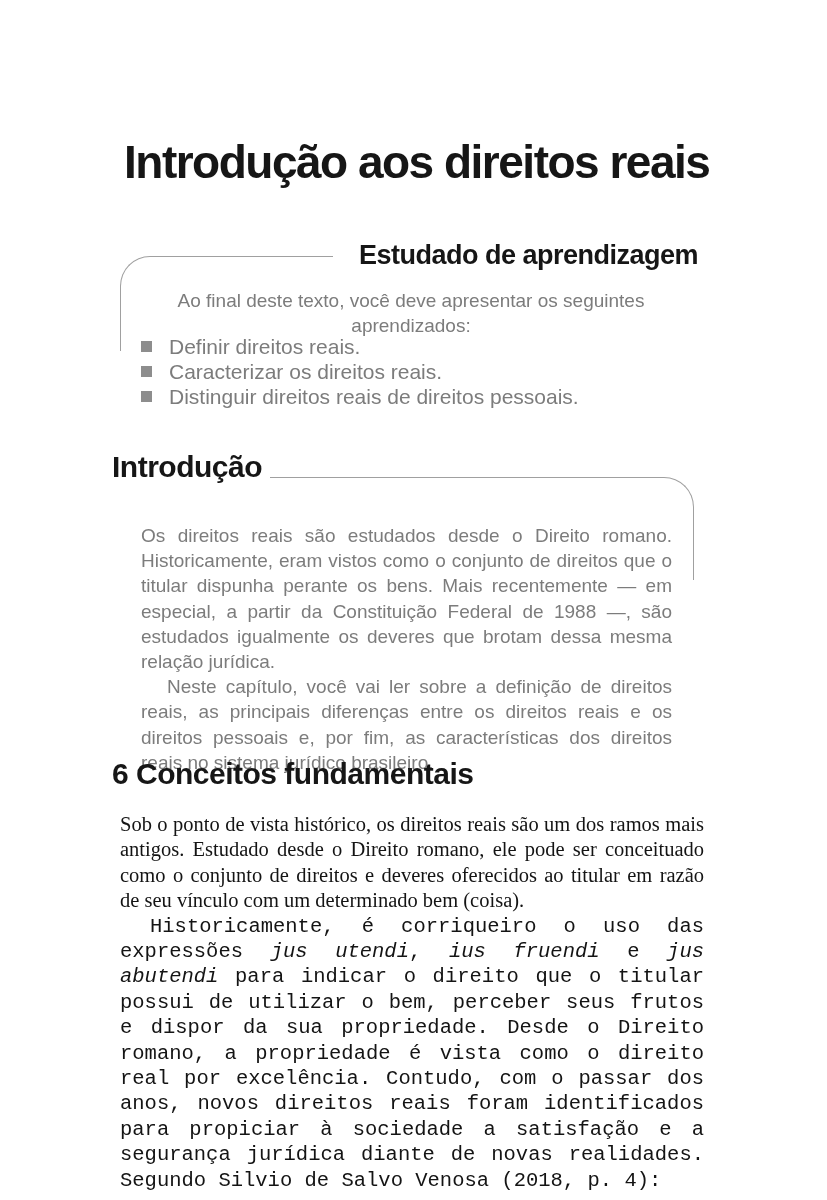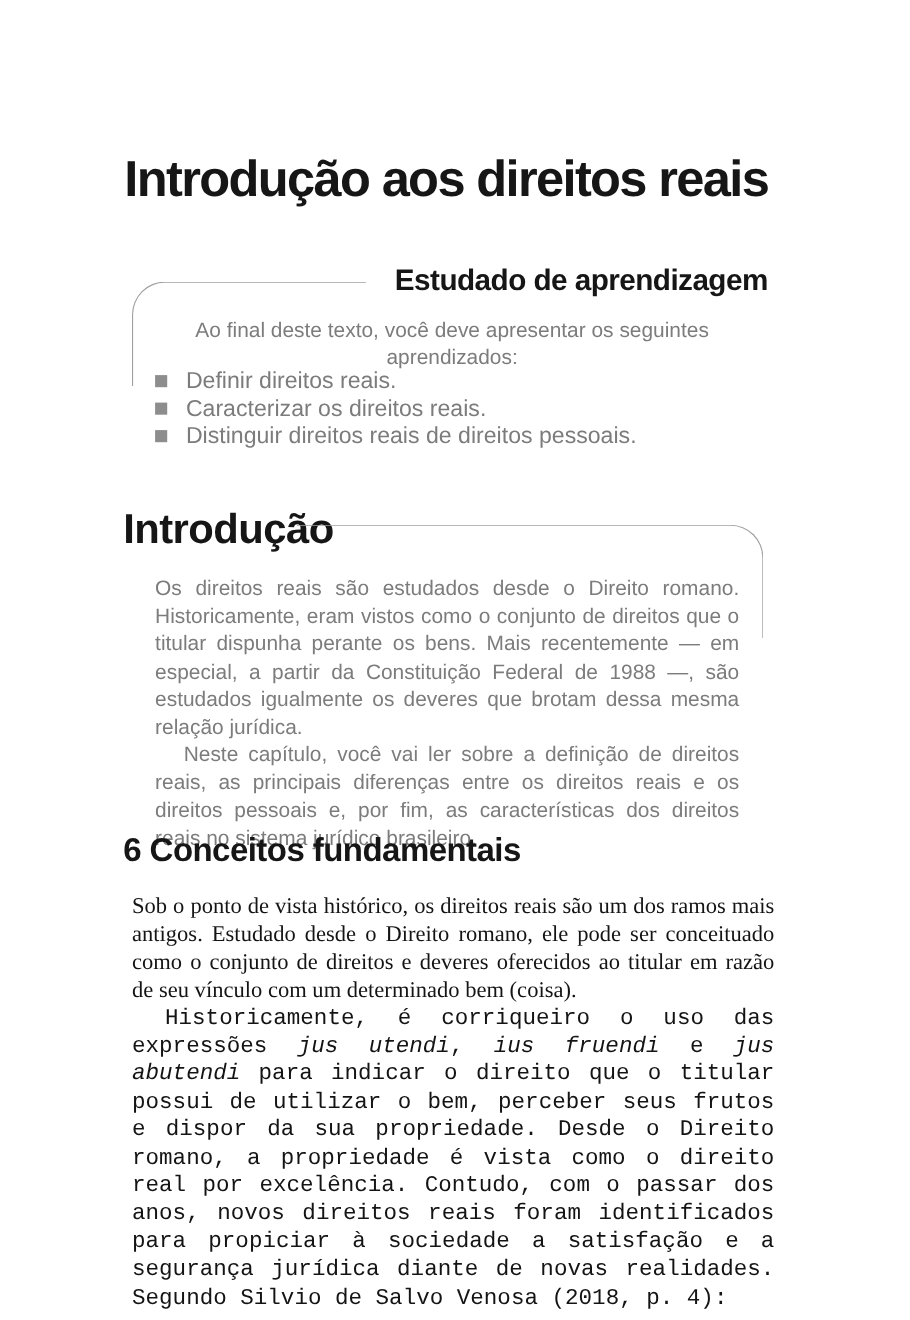--- a/index.html
+++ b/index.html
@@ -11,21 +11,21 @@
   }
   html,body{margin:0;padding:0;background:#fff;}
   .page{
     position:relative;
     width:827px;height:1200px;
     background:var(--paper-color);
     font-family:"Liberation Sans",sans-serif;
     overflow:hidden;
   }
   .chapter-title{
-    position:absolute;left:113px;top:139px;margin:0;
+    position:absolute;left:124px;top:139px;margin:0;
     font-size:46px;line-height:1;font-weight:bold;letter-spacing:-1.5px;
     color:var(--ink-color);
   }
   
   .obj-frame{
     position:absolute;left:120px;top:256px;width:212px;height:94px;
     border-left:1.5px solid var(--line-color);
     border-top:1.5px solid var(--line-color);
     border-top-left-radius:30px;
   }
@@ -44,22 +44,22 @@
   .obj-item{
     display:flex;align-items:center;height:25px;
     font-size:21px;color:var(--muted-color);
   }
   .bullet{
     width:11px;height:11px;background:var(--bullet-color);
     margin-right:17px;flex:0 0 auto;
   }
   
   .intro-heading{
-    position:absolute;left:112px;top:463px;margin:0;
-    font-size:38px;line-height:1;font-weight:bold;letter-spacing:-0.5px;
+    position:absolute;left:112px;top:452px;margin:0;
+    font-size:30px;line-height:1;font-weight:bold;letter-spacing:-0.5px;
     color:var(--ink-color);
   }
   .intro-frame{
     position:absolute;left:270px;top:477px;width:423px;height:102px;
     border-right:1.5px solid var(--line-color);
     border-top:1.5px solid var(--line-color);
     border-top-right-radius:30px;
   }
   .intro-body{
     position:absolute;left:141px;top:510px;width:531px;

